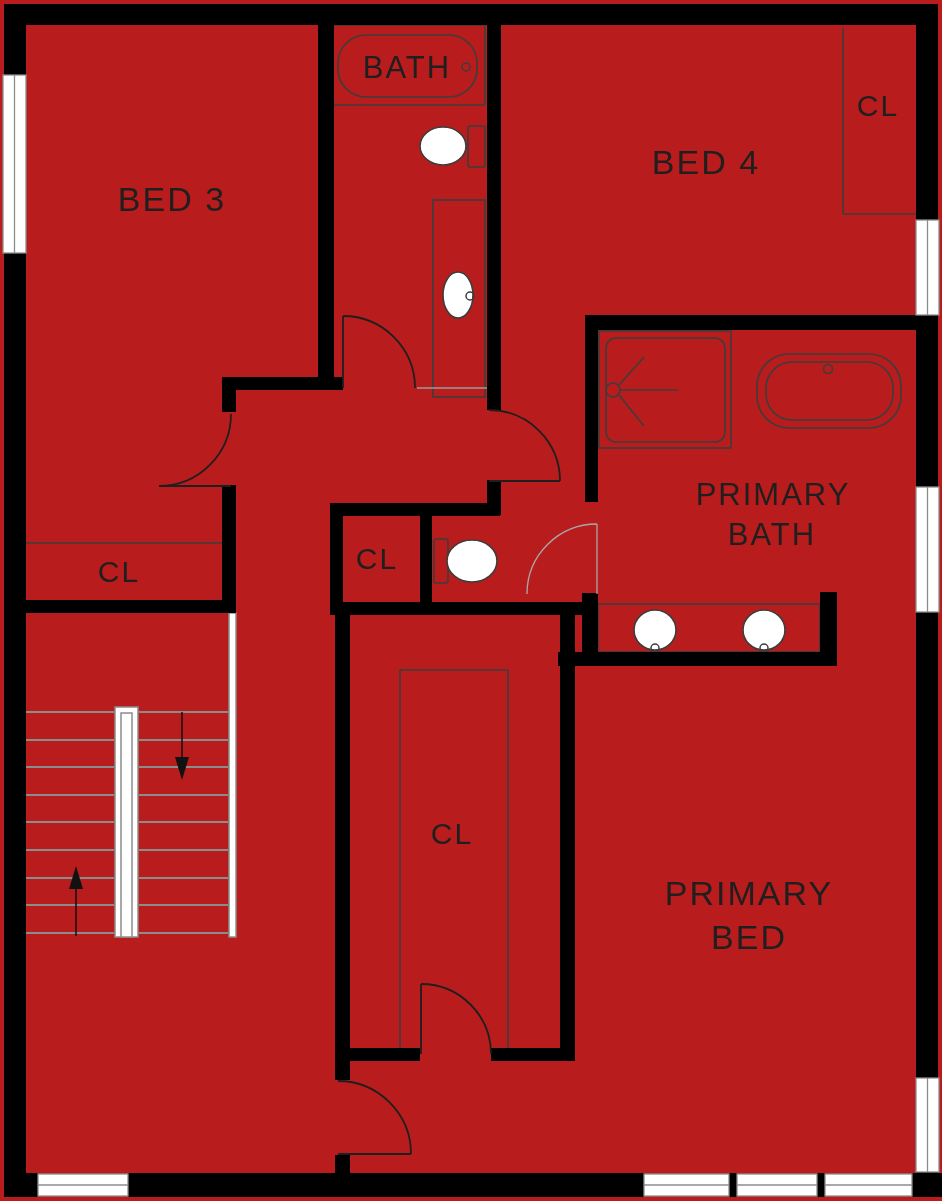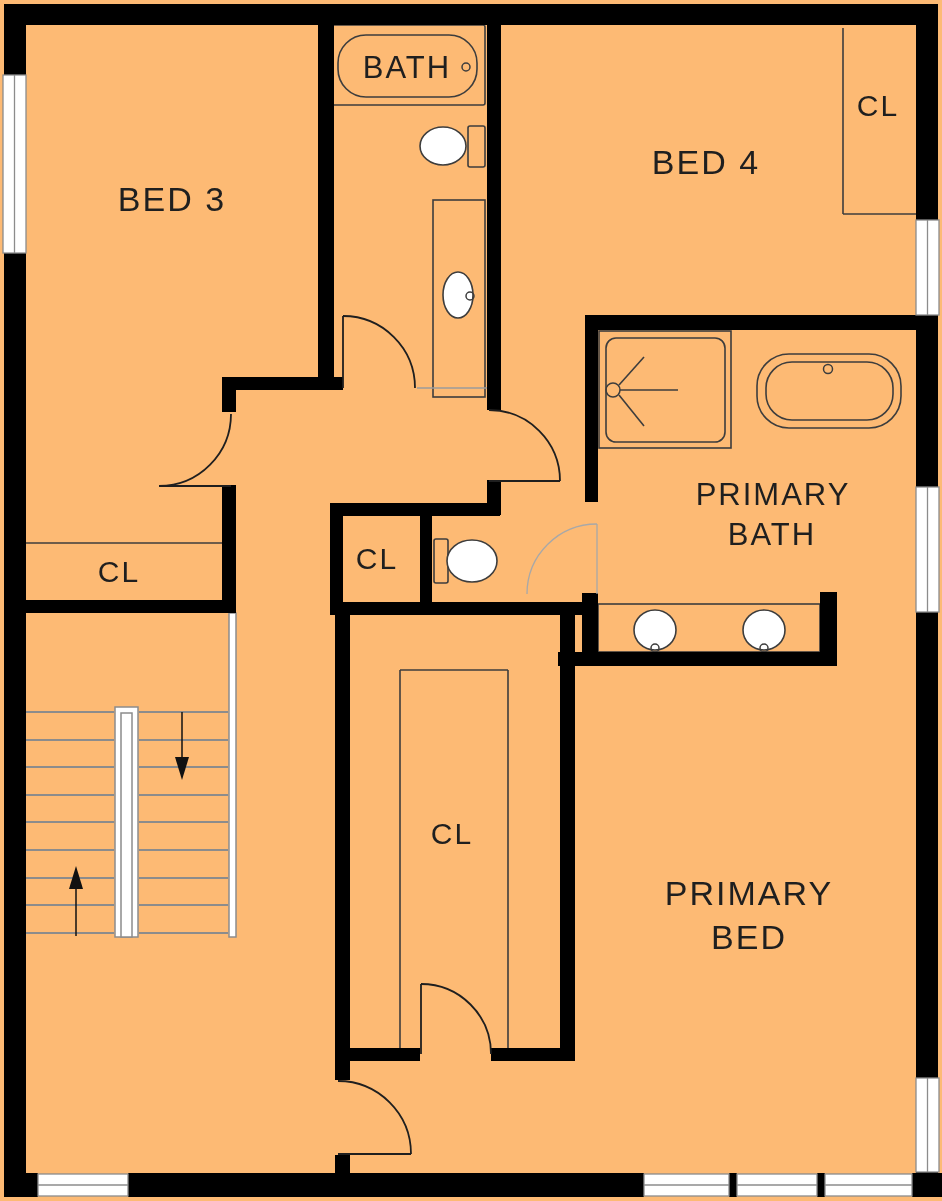--- a/index.html
+++ b/index.html
@@ -1,19 +1,19 @@
 <!DOCTYPE html>
 <html><head>
 <meta charset="utf-8">
 <style>
   html,body{margin:0;padding:0;background:#ffffff;}
   #floor-plan{
     position:relative;
     width:942px;height:1201px;
-    background:#fdba74;
+    background:#b91c1c;
     font-family:"Liberation Sans", sans-serif;
     overflow:hidden;
   }
   #plan-svg{position:absolute;left:0;top:0;}
   text.room-label{
     font-family:"Liberation Sans", sans-serif;
     fill:#1f1f1f;
   }
 </style>
 </head>

